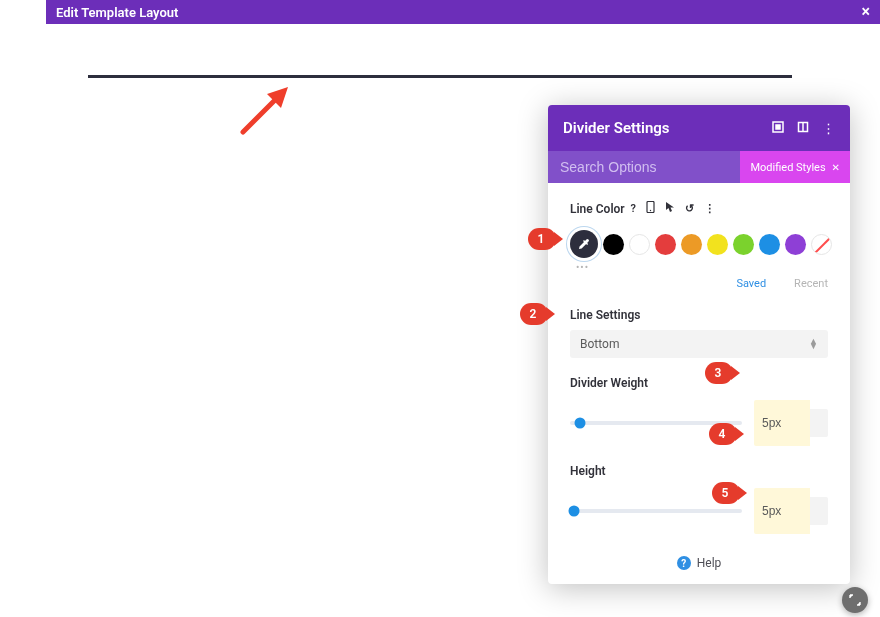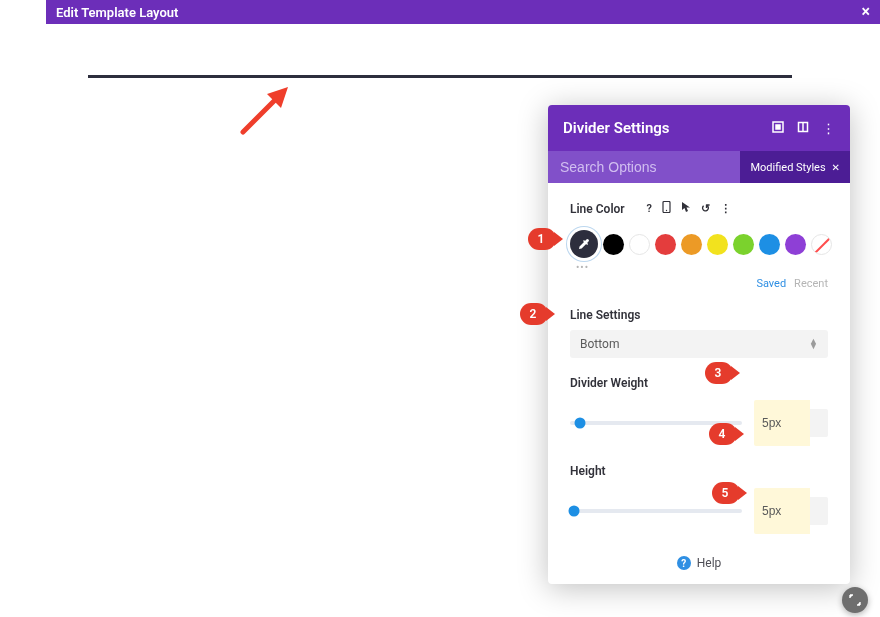--- a/index.html
+++ b/index.html
@@ -78,37 +78,37 @@
   .panel-subbar input {
     background: transparent;
     border: none;
     color: #d1bef0;
     font-size: 14px;
     outline: none;
     width: 150px;
   }
   .panel-subbar input::placeholder { color: #d1bef0; }
   .modified-chip {
-    background: #4c1d95;
+    background: #d946ef;
     color: #fff;
     padding: 8px 10px;
     font-size: 11px;
     display: flex;
     align-items: center;
     gap: 6px;
     height: 100%;
   }
   .panel-body { padding: 18px 22px 14px 22px; }
   .field-label {
     font-size: 12px;
     font-weight: 600;
     color: #32323a;
     display: flex;
     align-items: center;
-    gap: 16px;
+    gap: 0;
   }
   .label-icons { display: flex; gap: 10px; margin-left: 6px; align-items: center; }
   .label-icons span { font-size: 11px; color: #32323a; cursor: pointer; }
   .swatch-row {
     display: flex;
     gap: 5px;
     margin-top: 14px;
     align-items: center;
   }
   .swatch {
@@ -133,21 +133,21 @@
   .swatch.none::after {
     content: '';
     position: absolute;
     left: -3px; top: 50%;
     width: 28px; height: 2px;
     background: #ff4d4d;
     transform: rotate(-45deg);
   }
   .swatch-more { font-size: 10px; color: #b5b5b5; margin-top: 4px; margin-left:6px; letter-spacing:1px;}
   .saved-recent {
-    display: flex; justify-content: flex-end; gap: 8px;
+    display: flex; justify-content: flex-end; gap: 28px;
     font-size: 11px; margin-top: 4px;
   }
   .saved-recent .saved { color: #2f8fe3; cursor: pointer; }
   .saved-recent .recent { color: #b5b5b5; cursor: pointer; }
   .field { margin-top: 18px; }
   .select-box {
     margin-top: 8px;
     background: #f3f3f3;
     border-radius: 3px;
     padding: 7px 10px;

